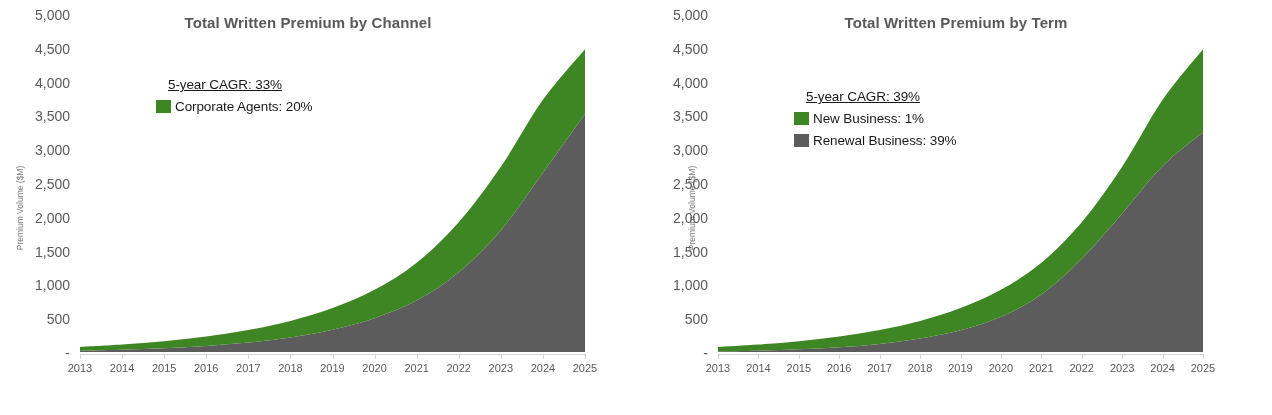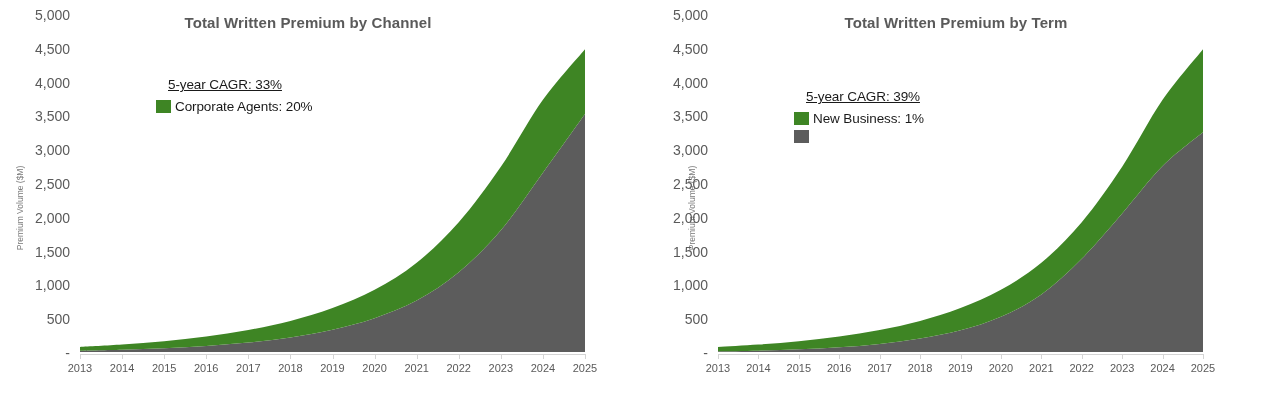--- a/index.html
+++ b/index.html
@@ -185,17 +185,18 @@
         <div class="ytick" style="left: 24px; top: 8px; color: rgb(90, 90, 90);">5,000</div>
       </div>
     <div class="legend" id="legend-1" style="left: 152px; top: 86px; color: rgb(26, 26, 26);">
       <span class="cagr">5-year CAGR: 39%</span>
       <div class="row">
         <span class="sw" id="sw-1-0" style="background: rgb(62, 133, 36);"></span>
         <span class="lbl">New Business: 1%</span>
       </div>
       <div class="row">
         <span class="sw" id="sw-1-1" style="background: rgb(92, 92, 92);"></span>
+        <span class="lbl">Renewal Business: 39%</span>
       </div>
     </div>
   </div>
 
 </div>
 
 </body></html>

